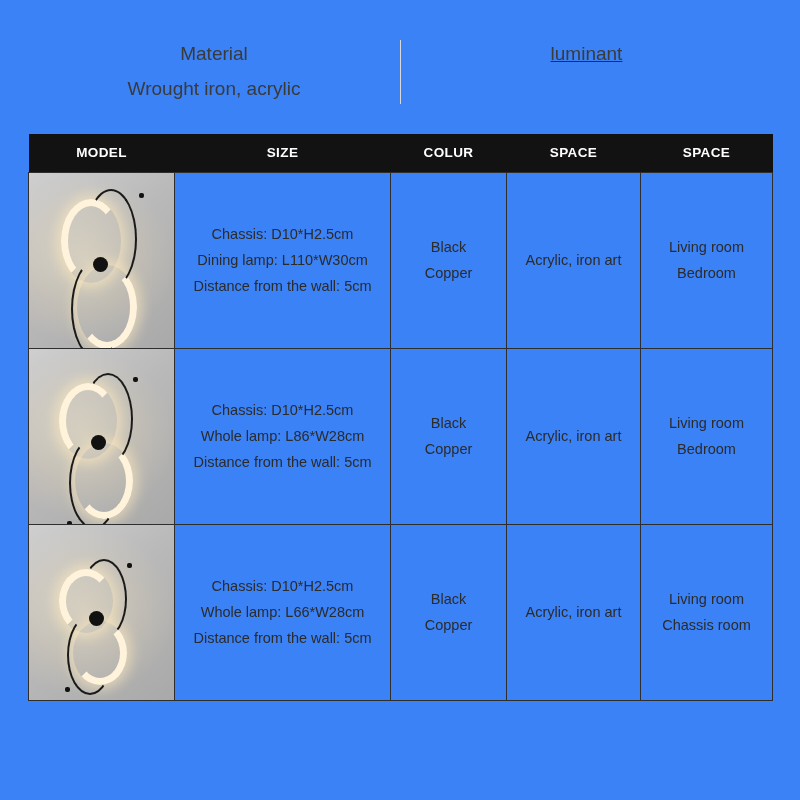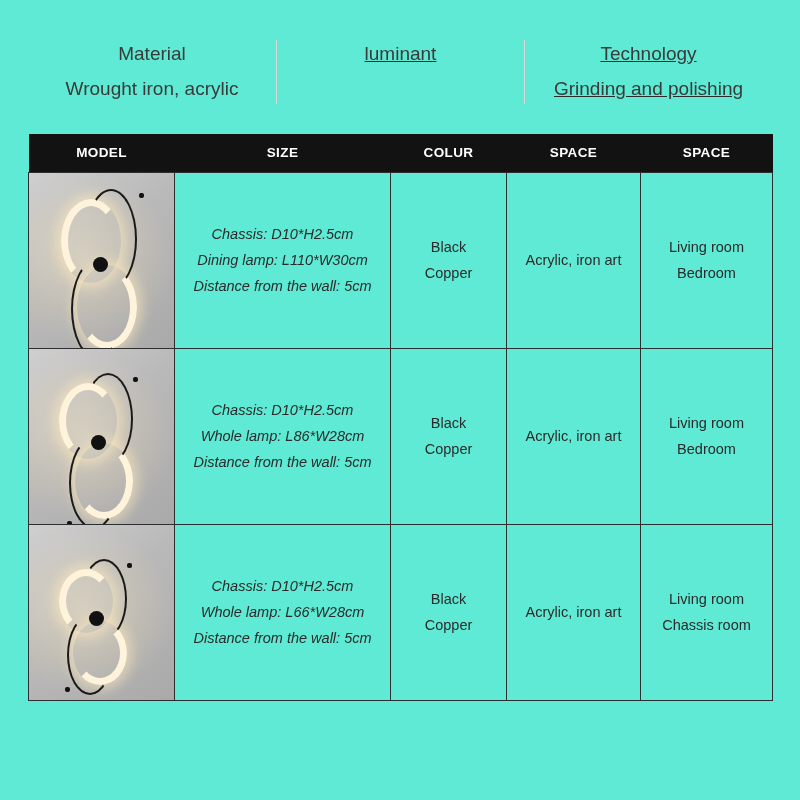--- a/index.html
+++ b/index.html
@@ -6,21 +6,21 @@
   html, body {
     margin: 0; padding: 0;
     width: 800px; height: 800px;
     background: #ffffff;
     font-family: "Liberation Sans", sans-serif;
     color: #2b2b2b;
   }
   .page {
     width: 800px; height: 800px;
     position: relative;
-    background: #5eead4;
+    background: #3b82f6;
     overflow: hidden;
   }
 
   
   .features {
     display: flex;
     width: 744px;
     margin: 40px auto 0 auto;
     padding: 0;
   }
@@ -81,21 +81,21 @@
     color: #2b2b2b;
     line-height: 26px;
     padding: 6px 4px;
   }
   table.spec tbody td.cell-img {
     padding: 0;
     border: 1px solid #2e2e2e;
     width: 146px;
     height: 176px;
   }
-  td.cell-size { text-align: left; padding-left: 28px; font-style: italic; }
+  td.cell-size { text-align: left; padding-left: 28px; }
   td.cell-size div { white-space: nowrap; }
 
   
   .lamp {
     position: relative;
     width: 100%;
     height: 100%;
     background: linear-gradient(140deg, #cfcfcf 0%, #b9b9b9 45%, #a9a9a9 100%);
     overflow: hidden;
   }
@@ -183,24 +183,20 @@
 
 <div class="page">
 
   <div class="features">
     <div class="feature">
       <div class="feature-title">Material</div>
       <div class="feature-sub">Wrought iron, acrylic</div>
     </div>
     <div class="feature">
       <div class="feature-title">luminant</div>
-    </div>
-    <div class="feature">
-      <div class="feature-title">Technology</div>
-      <div class="feature-sub">Grinding and polishing</div>
     </div>
   </div>
 
   <div class="table-wrap">
     <table class="spec">
       <thead>
         <tr>
           <th class="th-model">MODEL</th>
           <th class="th-size">SIZE</th>
           <th class="th-colur">COLUR</th>

